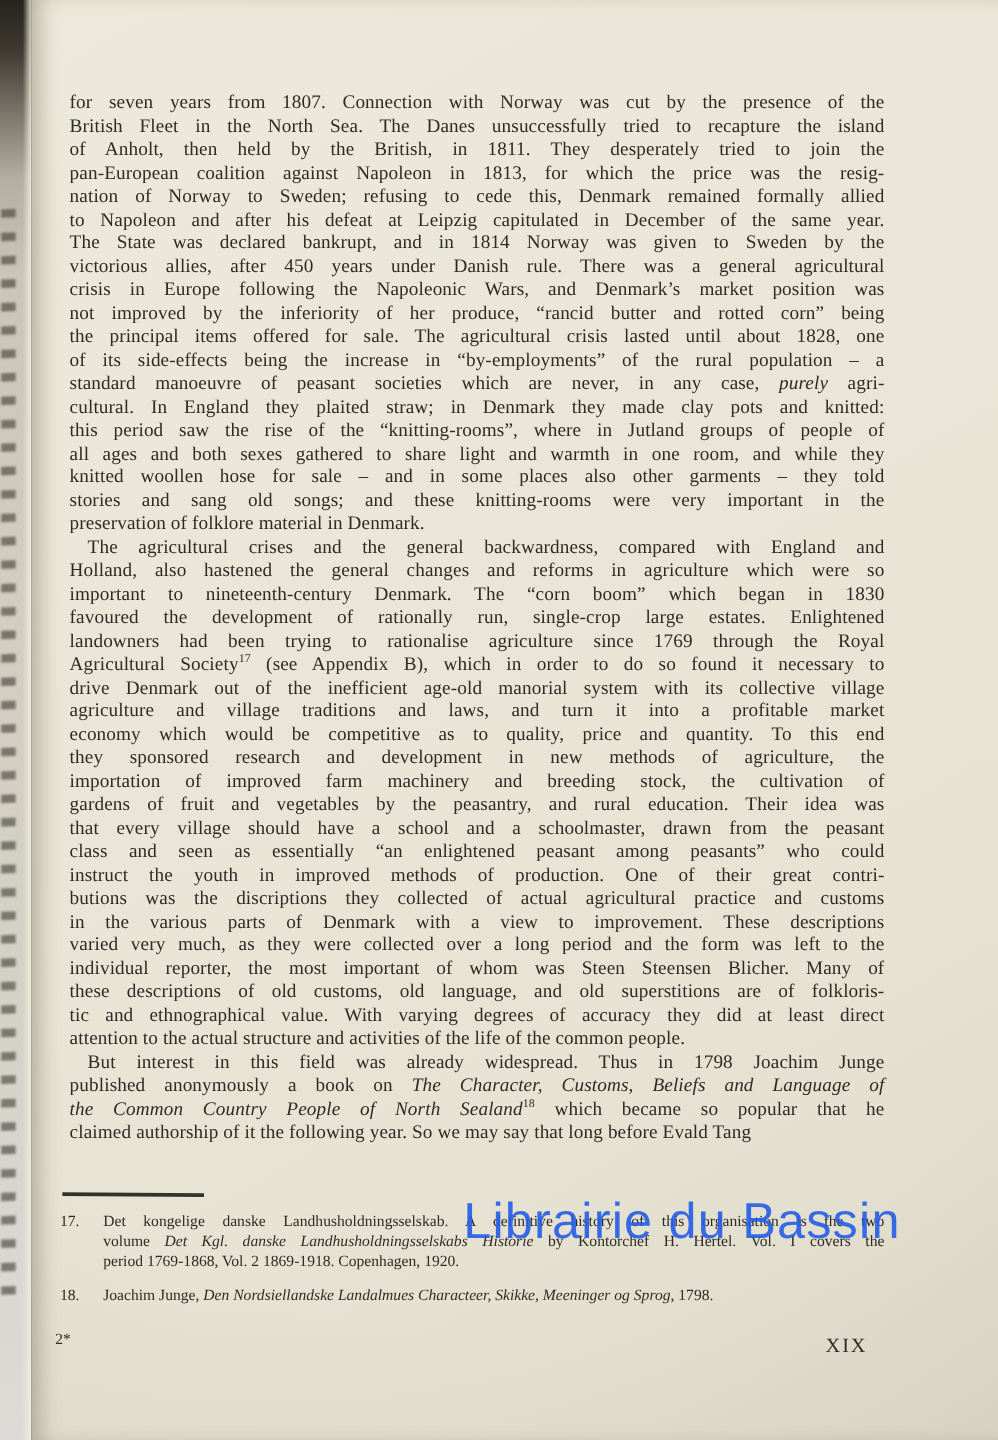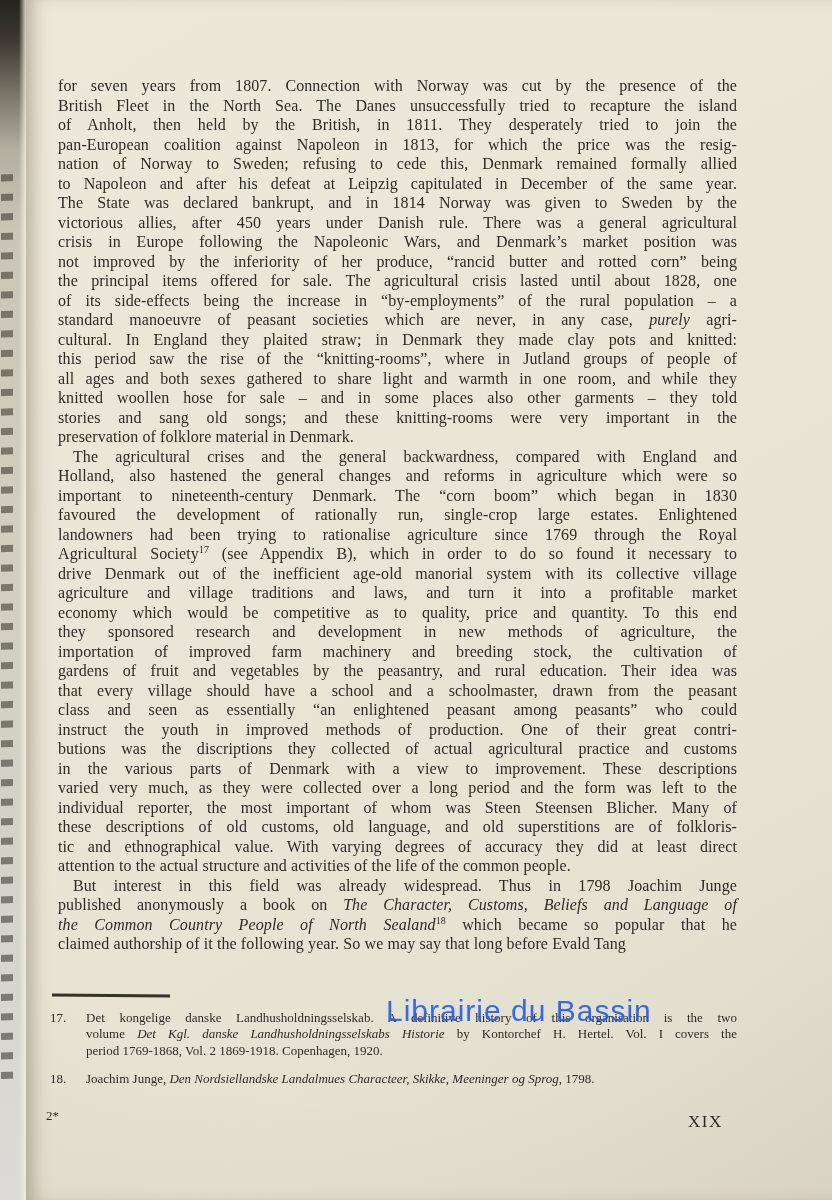--- a/index.html
+++ b/index.html
@@ -63,21 +63,21 @@
   .sig{
     position:absolute;left:20px;top:1108px;font-size:13px;color:#2d2b25;
   }
   .pageno{
     position:absolute;left:662px;top:1112px;font-size:17px;
     letter-spacing:1.5px;color:#2d2b25;
   }
   .watermark{
     position:absolute;left:386px;top:994px;z-index:5;
     font-family:"Liberation Sans", sans-serif;
-    font-size:30px;font-weight:400;letter-spacing:1px;
+    font-size:42px;font-weight:400;letter-spacing:1px;
     color:rgba(38,94,230,.92);white-space:nowrap;
   }
 </style>
 </head>
 <body>
 
 <div class="screenshot">
 
   <div class="facing-edge">
     <div class="edge-text"></div>

